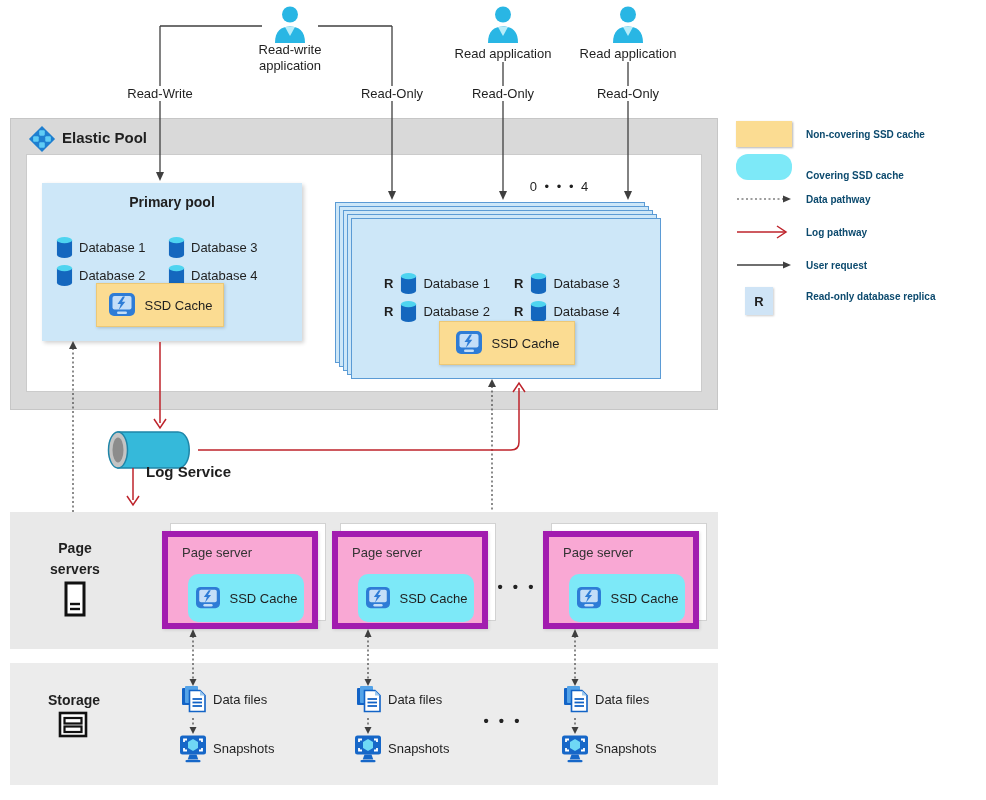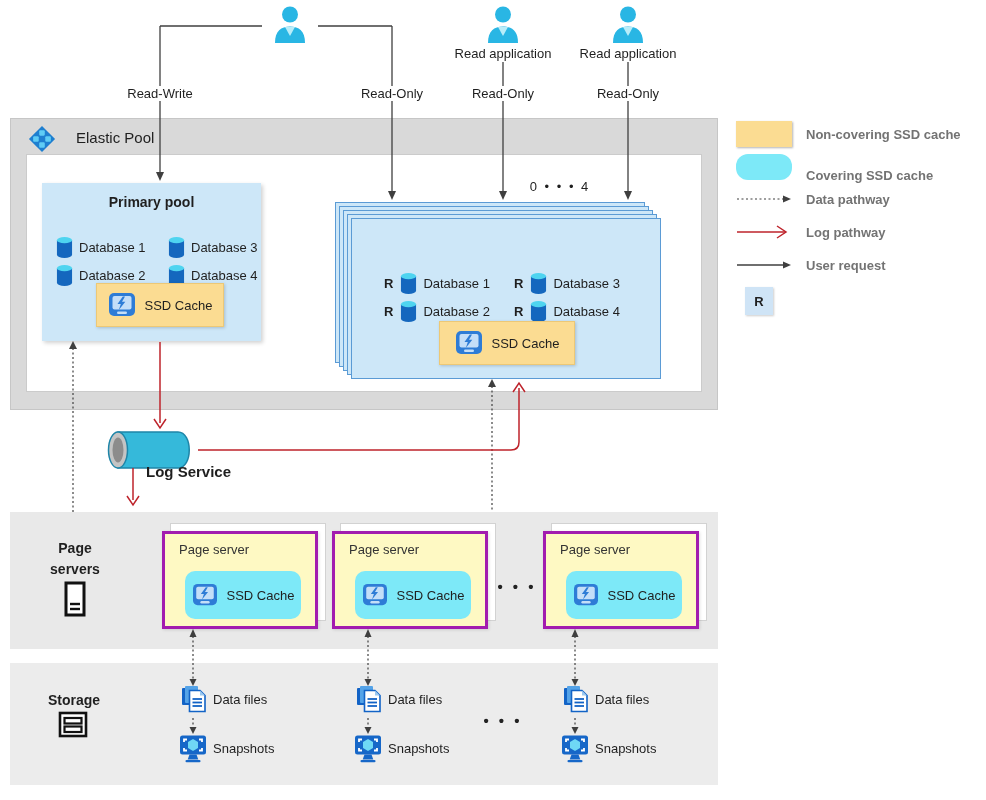--- a/index.html
+++ b/index.html
@@ -8,42 +8,42 @@
   .abs{position:absolute;}
   .lbl{font-size:13px;color:#1f1f1f;white-space:nowrap;}
   .bold{font-weight:bold;}
   .center{text-align:center;}
   
   .app-label{font-size:13px;line-height:16px;text-align:center;z-index:3;}
   .branch{background:#fff;padding:0 4px;font-size:13px;transform:translateX(-50%);z-index:3;white-space:nowrap;}
   
   .ep-outer{left:10px;top:118px;width:708px;height:292px;background:#d9d9d9;border:1px solid #c6c6c6;box-sizing:border-box;}
   .ep-inner{left:26px;top:154px;width:676px;height:238px;background:#fff;border:1px solid #cbcbcb;box-sizing:border-box;}
-  .ep-title{left:76px;top:129px;font-size:15px;font-weight:normal;z-index:1;}
+  .ep-title{left:62px;top:129px;font-size:15px;font-weight:bold;z-index:1;}
   .pool{background:#CDE7F8;box-shadow:2px 2px 4px rgba(0,0,0,0.18);z-index:1;}
   .pool-title{position:absolute;top:11px;left:0;right:0;text-align:center;font-weight:bold;font-size:14px;}
   .db-grid{position:absolute;display:grid;grid-auto-rows:25px;align-items:center;grid-row-gap:3px;}
   .db-item{display:flex;align-items:center;gap:6px;font-size:13px;white-space:nowrap;margin-top:32px;}
   .r-mark{font-weight:bold;font-size:13px;margin-right:1px;}
   .ssd-box{position:absolute;display:flex;align-items:center;justify-content:center;gap:9px;
            font-size:13px;box-sizing:border-box;}
   .ssd-yellow{background:#FBDC92;border:1px solid #ecc876;box-shadow:1px 1px 3px rgba(0,0,0,0.18);}
   .ssd-cyan{background:#7DE9F8;border-radius:10px;}
   .ha-layer{background:#CDE7F8;border:1px solid #5B9BD5;box-sizing:border-box;z-index:1;}
   .range-lbl{font-size:13px;letter-spacing:2px;z-index:1;}
   
   .band-ps{left:10px;top:512px;width:708px;height:137px;background:#e9e9e9;}
   .band-st{left:10px;top:663px;width:708px;height:122px;background:#ececec;}
   .band-title{font-weight:bold;font-size:14px;line-height:21px;}
   .ps-card-back{background:#fff;border:1px solid #d2d2d2;box-sizing:border-box;z-index:1;}
-  .ps-card{background:#fef9c3;border:3px solid #a21caf;box-shadow:1px 1px 3px rgba(0,0,0,0.12);box-sizing:border-box;z-index:1;}
+  .ps-card{background:#f9a8d4;border:6px solid #a21caf;box-shadow:1px 1px 3px rgba(0,0,0,0.12);box-sizing:border-box;z-index:1;}
   .ps-title{position:absolute;left:14px;top:8px;font-size:13px;color:#333;}
   .ellipsis{font-size:15px;font-weight:bold;letter-spacing:3px;color:#222;z-index:1;}
   
-  .lg-label{font-weight:bold;font-size:13px;line-height:16px;color:#737373;white-space:normal;}
+  .lg-label{font-weight:bold;font-size:10px;line-height:16px;color:#0c4a6e;white-space:normal;}
   .lg-swatch-y{left:736px;top:121px;width:56px;height:26px;background:#FBDC92;box-shadow:1px 1px 2px rgba(0,0,0,0.3);}
   .lg-swatch-c{left:736px;top:154px;width:56px;height:26px;background:#7DE9F8;border-radius:12px;}
   .lg-r{left:745px;top:287px;width:28px;height:28px;background:#CFE4F6;display:flex;align-items:center;justify-content:center;
         font-weight:bold;font-size:13px;box-shadow:1px 1px 2px rgba(0,0,0,0.2);}
   svg.overlay{position:absolute;left:0;top:0;width:986px;height:800px;z-index:2;pointer-events:none;}
   .icon{display:block;}
 </style>
 </head>
 <body>
 
@@ -178,37 +178,38 @@
       <path d="M737 232 H785" stroke="#BE232B" stroke-width="1.5" fill="none"></path>
       <polyline points="777,226 786,232 777,238" stroke="#BE232B" stroke-width="1.5" fill="none"></polyline>
       <path d="M737 265 H783" stroke="#3F3F3F" stroke-width="1.3" fill="none"></path>
       <polygon points="783,261.5 783,268.5 791,265" fill="#3F3F3F"></polygon>
     </g>
   </svg>
 
   <svg class="abs icon" style="left:272px;top:5px;z-index:1" width="36" height="38">
       <use href="#i-person"></use>
     </svg>
+  <div class="abs app-label" style="left:230px;top:42px;width:120px">Read-write application</div>
 
   <svg class="abs icon" style="left:485px;top:5px;z-index:1" width="36" height="38">
       <use href="#i-person"></use>
     </svg>
   <div class="abs app-label" style="left:443px;top:46px;width:120px">Read application</div>
 
   <svg class="abs icon" style="left:610px;top:5px;z-index:1" width="36" height="38">
       <use href="#i-person"></use>
     </svg>
   <div class="abs app-label" style="left:568px;top:46px;width:120px">Read application</div>
 
   <div class="abs branch" style="left:160px;top:86px">Read-Write</div>
   <div class="abs branch" style="left:392px;top:86px">Read-Only</div>
   <div class="abs branch" style="left:503px;top:86px">Read-Only</div>
   <div class="abs branch" style="left:628px;top:86px">Read-Only</div>
 
-  <div class="abs pool" style="left:42px;top:183px;width:219px;height:158px">
+  <div class="abs pool" style="left:42px;top:183px;width:260px;height:158px">
     <div class="pool-title">Primary pool</div>
     <div class="db-grid" style="left:14px;top:36px;grid-template-columns:112px auto">
       <div class="db-item">
         <svg class="icon" width="17" height="21">
             <use href="#i-db"></use>
           </svg>
         <span>Database 1</span>
       </div>
       <div class="db-item">
         <svg class="icon" width="17" height="21">
@@ -364,14 +365,15 @@
   <div class="abs lg-label" style="left:806px;top:127px;width:175px">Non-covering SSD cache</div>
 
   <div class="abs lg-swatch-c"></div>
   <div class="abs lg-label" style="left:806px;top:168px;width:175px">Covering SSD cache</div>
 
   <div class="abs lg-label" style="left:806px;top:192px;width:175px">Data pathway</div>
   <div class="abs lg-label" style="left:806px;top:225px;width:175px">Log pathway</div>
   <div class="abs lg-label" style="left:806px;top:258px;width:175px">User request</div>
 
   <div class="abs lg-r">R</div>
+  <div class="abs lg-label" style="left:806px;top:289px;width:160px">Read-only database replica</div>
 
 </div>
 
 </body></html>

